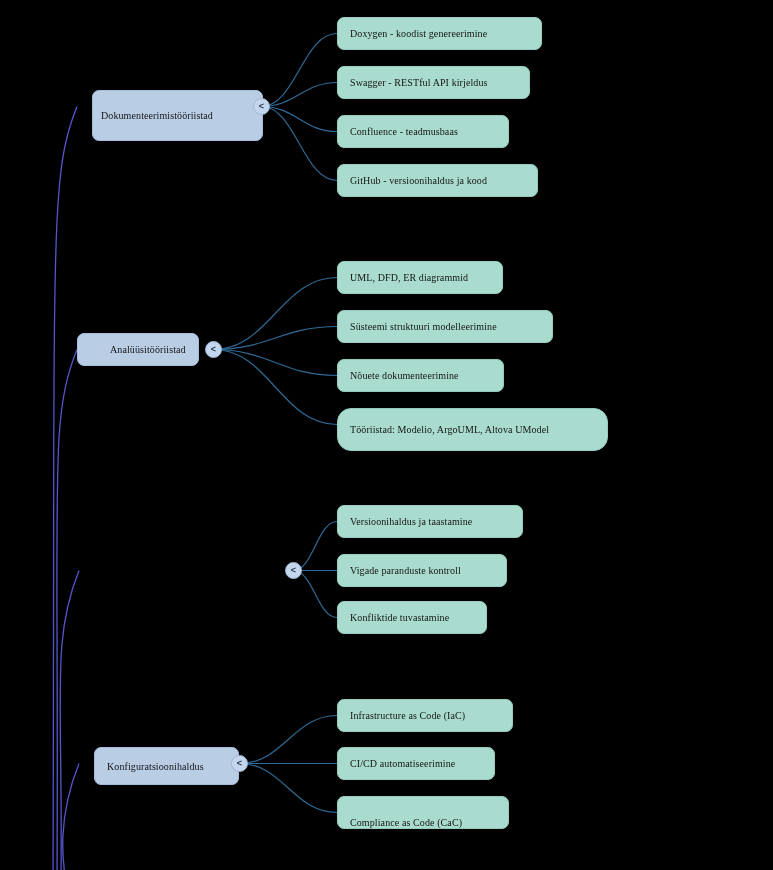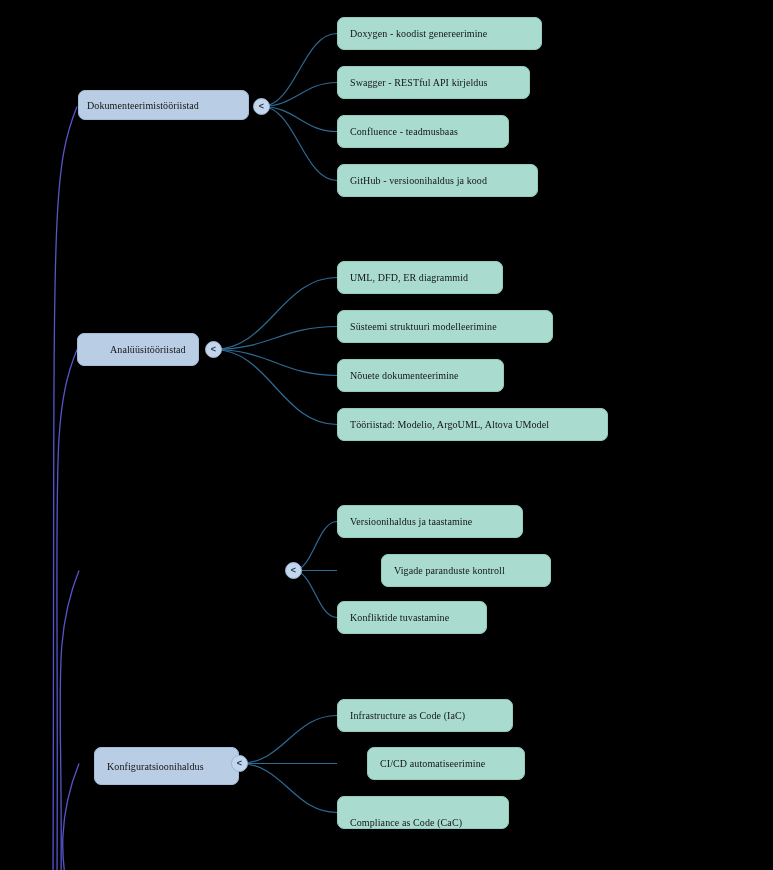--- a/index.html
+++ b/index.html
@@ -86,21 +86,21 @@
       <path d="M 213.5 349.5 C 269.075 349.5, 281.425 326.5, 337 326.5" fill="none" stroke="#2e6a96" stroke-width="1.2" opacity="1"></path>
       <path d="M 213.5 349.5 C 269.075 349.5, 281.425 375.5, 337 375.5" fill="none" stroke="#2e6a96" stroke-width="1.2" opacity="1"></path>
       <path d="M 213.5 349.5 C 269.075 349.5, 281.425 424.5, 337 424.5" fill="none" stroke="#2e6a96" stroke-width="1.2" opacity="1"></path>
       <path d="M 293.5 570.5 C 313.075 570.5, 317.425 521.5, 337 521.5" fill="none" stroke="#2e6a96" stroke-width="1.2" opacity="1"></path>
       <path d="M 293.5 570.5 C 313.075 570.5, 317.425 570.5, 337 570.5" fill="none" stroke="#2e6a96" stroke-width="1.2" opacity="1"></path>
       <path d="M 293.5 570.5 C 313.075 570.5, 317.425 617.5, 337 617.5" fill="none" stroke="#2e6a96" stroke-width="1.2" opacity="1"></path>
       <path d="M 239.5 763.5 C 283.375 763.5, 293.125 715.5, 337 715.5" fill="none" stroke="#2e6a96" stroke-width="1.2" opacity="1"></path>
       <path d="M 239.5 763.5 C 283.375 763.5, 293.125 763.5, 337 763.5" fill="none" stroke="#2e6a96" stroke-width="1.2" opacity="1"></path>
       <path d="M 239.5 763.5 C 283.375 763.5, 293.125 812.5, 337 812.5" fill="none" stroke="#2e6a96" stroke-width="1.2" opacity="1"></path>
     </svg>
-<div class="node parent" style="left: 78px; top: 90px; width: 171px; height: 30px; padding-left: 8px;">
+<div class="node parent" style="left: 92px; top: 90px; width: 171px; height: 51px; padding-left: 8px;">
       <span>Dokumenteerimistööriistad</span>
     </div>
     <div class="toggle" style="left: 253px; top: 98px;">&lt;</div>
     <div class="node child" style="left: 337px; top: 17px; width: 205px; height: 33px;">
       <span>Doxygen - koodist genereerimine</span>
     </div>
     <div class="node child" style="left: 337px; top: 66px; width: 193px; height: 33px;">
       <span>Swagger - RESTful API kirjeldus</span>
     </div>
     <div class="node child" style="left: 337px; top: 115px; width: 172px; height: 33px;">
@@ -115,39 +115,39 @@
     <div class="toggle" style="left: 205px; top: 341px;">&lt;</div>
     <div class="node child" style="left: 337px; top: 261px; width: 166px; height: 33px;">
       <span>UML, DFD, ER diagrammid</span>
     </div>
     <div class="node child" style="left: 337px; top: 310px; width: 216px; height: 33px;">
       <span>Süsteemi struktuuri modelleerimine</span>
     </div>
     <div class="node child" style="left: 337px; top: 359px; width: 167px; height: 33px;">
       <span>Nõuete dokumenteerimine</span>
     </div>
-    <div class="node child" style="left: 337px; top: 408px; width: 271px; height: 33px;">
+    <div class="node child" style="left: 337px; top: 408px; width: 271px; height: 43px; border-radius: 14px;">
       <span>Tööriistad: Modelio, ArgoUML, Altova UModel</span>
     </div>
     <div class="toggle" style="left: 285px; top: 562px;">&lt;</div>
     <div class="node child" style="left: 337px; top: 505px; width: 186px; height: 33px;">
       <span>Versioonihaldus ja taastamine</span>
     </div>
-    <div class="node child" style="left: 337px; top: 554px; width: 170px; height: 33px; margin-left: 44px;">
+    <div class="node child" style="left: 337px; top: 554px; width: 170px; height: 33px;">
       <span>Vigade paranduste kontroll</span>
     </div>
     <div class="node child" style="left: 337px; top: 601px; width: 150px; height: 33px;">
       <span>Konfliktide tuvastamine</span>
     </div>
     <div class="node parent" style="left: 94px; top: 747px; width: 145px; height: 38px;">
       <span>Konfiguratsioonihaldus</span>
     </div>
     <div class="toggle" style="left: 231px; top: 755px;">&lt;</div>
     <div class="node child" style="left: 337px; top: 699px; width: 176px; height: 33px;">
       <span>Infrastructure as Code (IaC)</span>
     </div>
-    <div class="node child" style="left: 337px; top: 747px; width: 158px; height: 33px; margin-left: 30px;">
+    <div class="node child" style="left: 337px; top: 747px; width: 158px; height: 33px;">
       <span>CI/CD automatiseerimine</span>
     </div>
     <div class="node child" style="left: 337px; top: 796px; width: 172px; height: 33px; align-items: flex-end;">
       <span>Compliance as Code (CaC)</span>
     </div>
   </div>
 
 </body></html>

